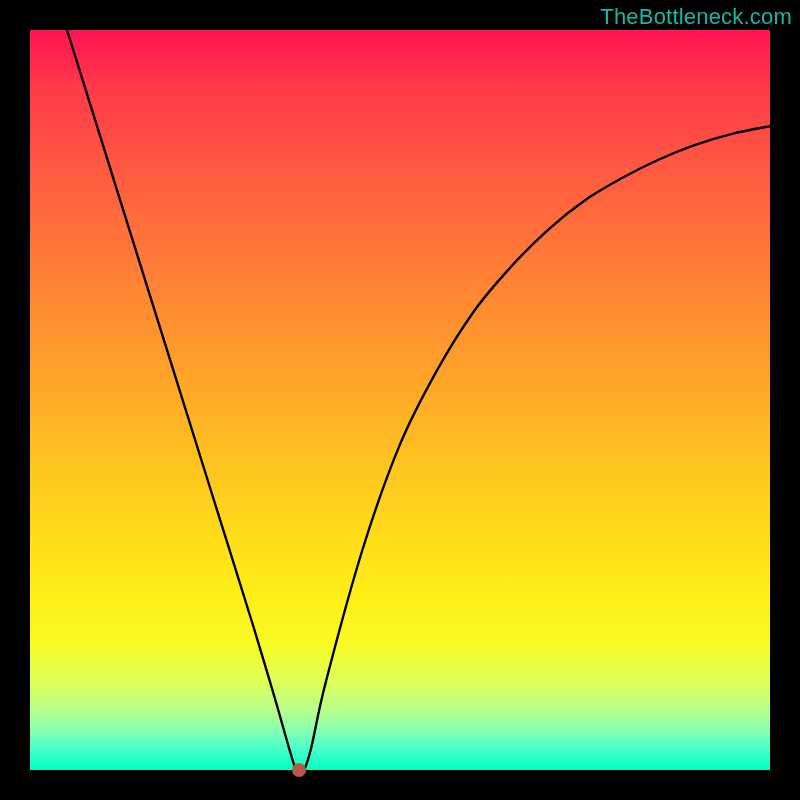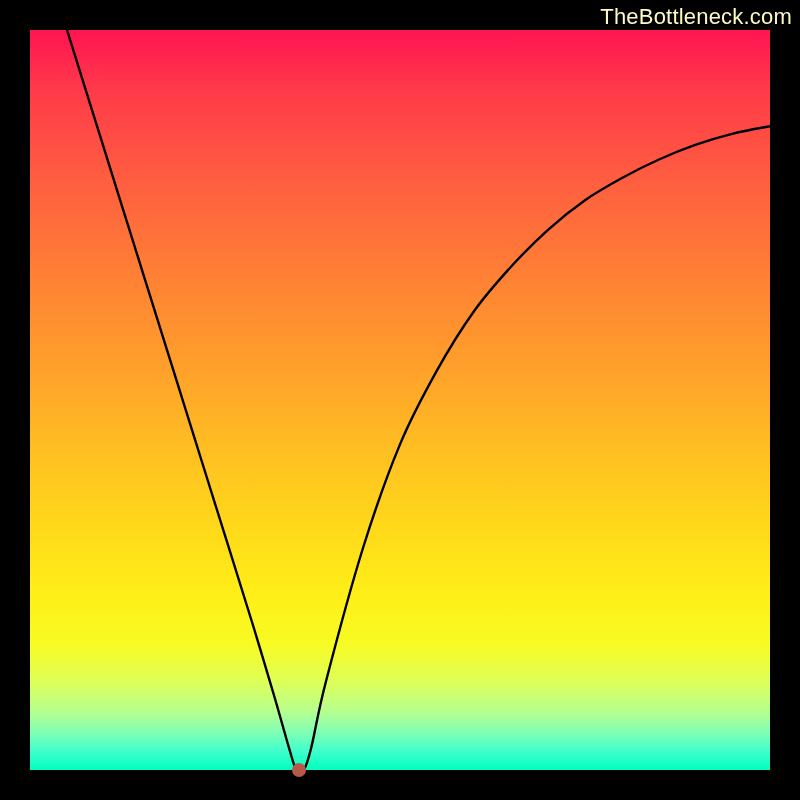--- a/index.html
+++ b/index.html
@@ -32,21 +32,21 @@
       #3effcc 97.5%,
       #00ffbf 100%);
   }
   .watermark {
     position: absolute;
     top: 4px;
     right: 8px;
     font-family: Arial, Helvetica, sans-serif;
     font-size: 22px;
     font-weight: 500;
-    color: #fef9c3;
+    color: #14b8a6;
     letter-spacing: 0.2px;
   }
   svg.curve {
     position: absolute;
     left: 0;
     top: 0;
     width: 740px;
     height: 740px;
   }
   .curve path {

